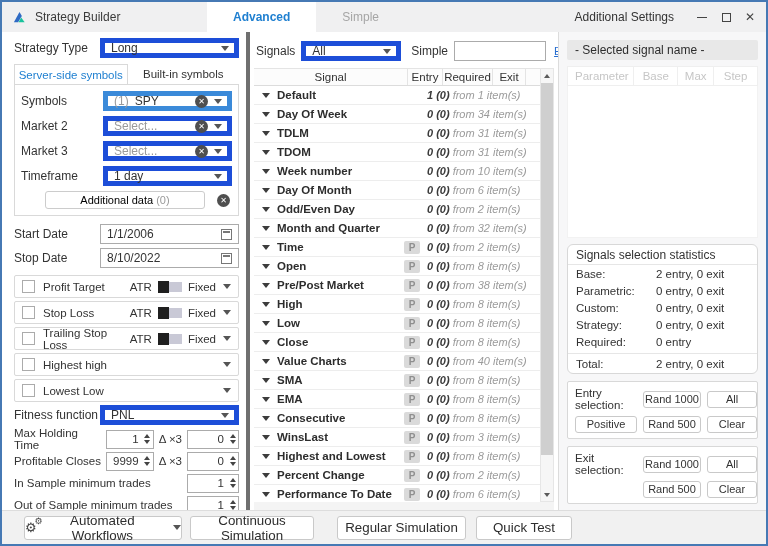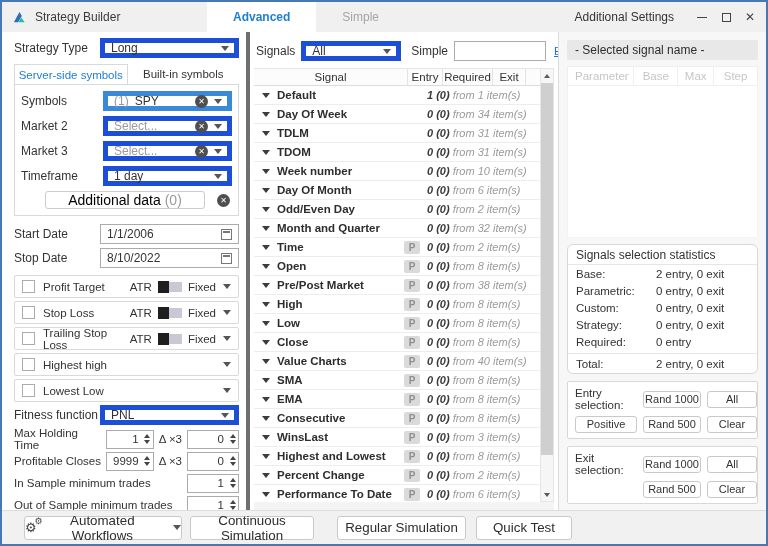--- a/index.html
+++ b/index.html
@@ -55,21 +55,21 @@
 
   
   .symtabs { display:flex; height:20px; margin-top:2px; }
   .symtab { flex:1; text-align:center; line-height:20px; font-size:11.5px; color:#333; }
   .symtab.active { background:#fff; border:1px solid #d9d9d9; border-bottom:none; color:#1e7fd0; }
   .symbox { border:1px solid #d9d9d9; padding:6px 6px 6px 6px; margin-bottom:8px; }
   .symbox .frow { margin-bottom:5px; }
   .symbox .frow > label { width:82px; }
   .adrow { display:flex; align-items:center; height:18px; margin-top:1px; }
   .adbtn { margin-left:24px; flex:1; height:18px; border:1px solid #ccc; border-radius:3px; background:#fff;
-           text-align:center; line-height:16px; font-size:14px; }
+           text-align:center; line-height:16px; font-size:11px; }
   .adrow .clear-ic { margin:0 2px 0 12px; }
   .dateinput { flex:1; height:20px; border:1px solid #ababab; background:#fff; display:flex;
                align-items:center; padding:0 6px; }
   .daterow { margin-bottom:4px; }
   .exit-box { display:flex; align-items:center; height:23px; border:1px solid #d9d9d9; border-radius:2px;
               margin-bottom:3px; padding:0 7px; font-size:11.5px; }
   .toggle { width:24px; height:10px; background:#c9c9d6; position:relative; margin:0 6px; flex:none; }
   .toggle .knob { position:absolute; left:0; top:-1px; width:11px; height:12px; background:#1f1f1f; }
   .numrow { display:flex; align-items:center; height:18px; margin-bottom:4px; font-size:11.5px; }
   .numrow .nlabel { flex:1; }

